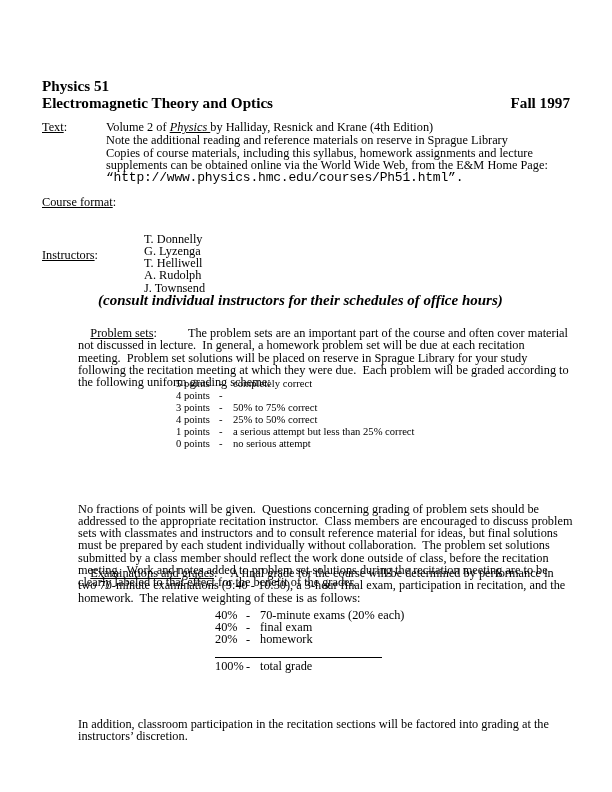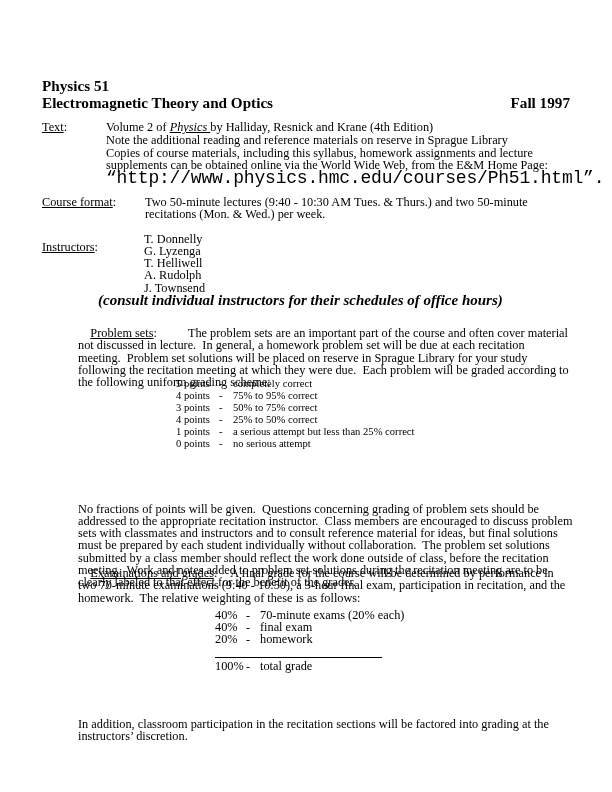--- a/index.html
+++ b/index.html
@@ -22,21 +22,21 @@
 
   .u { text-decoration:underline; }
 
   
   .row { display:flex; align-items:flex-start; }
   .lbl { flex:none; line-height:12.8px; }
   .lbl-64 { width:64px; }
   .lbl-103 { width:103px; }
 
   .txtline { line-height:12.8px; white-space:pre-wrap; }
-  .mono { font-family:"Liberation Mono","DejaVu Sans Mono",monospace; font-size:18px; letter-spacing:-0.2px; }
+  .mono { font-family:"Liberation Mono","DejaVu Sans Mono",monospace; font-size:13px; letter-spacing:-0.2px; }
 
   .cf-content { width:422px; line-height:12.2px; white-space:pre-wrap; }
 
   .names { margin-left:102px; line-height:12.15px; }
   .oh-note { margin-left:56px; margin-top:0.5px; font-style:italic; font-weight:bold; font-size:15px; line-height:12.2px; }
 
   .hang { padding-left:36px; text-indent:-36px; line-height:12.2px; white-space:pre-wrap; }
   .gap-wide { display:inline-block; width:31px; }
   .gap-narrow { display:inline-block; width:13px; }
 
@@ -69,25 +69,24 @@
       <div class="txtline"><span>Volume 2 of </span><span class="u" style="font-style:italic">Physics </span><span>by Halliday, Resnick and Krane (4th Edition)</span></div>
       <div class="txtline">Note the additional reading and reference materials on reserve in Sprague Library</div>
       <div class="txtline">Copies of course materials, including this syllabus, homework assignments and lecture</div>
       <div class="txtline">supplements can be obtained online via the World Wide Web, from the E&amp;M Home Page:</div>
       <div class="txtline mono">“http://www.physics.hmc.edu/courses/Ph51.html”.</div>
     </div>
   </div>
 
   <div class="sec row" style="top:196px">
     <div class="lbl lbl-103"><span class="u">Course format</span><span>:</span></div>
-    <div class="cf-content">Two 50-minute lectures (9:40 - 10:30 AM Tues. &amp; Thurs.) and two 50-minute recitations (Mon. &amp; Wed.) per week.</div>
   </div>
 
   <div class="sec" style="top:233px">
-    <div style="position:absolute;left:0;top:8px" class="lbl"><span class="u">Instructors</span><span>:</span></div>
+    <div style="position:absolute;left:0;top:16px" class="lbl"><span class="u">Instructors</span><span>:</span></div>
     <div class="names">
       <div>T. Donnelly</div>
       <div>G. Lyzenga</div>
       <div>T. Helliwell</div>
       <div>A. Rudolph</div>
       <div>J. Townsend</div>
     </div>
     <div class="oh-note">(consult individual instructors for their schedules of office hours)</div>
   </div>
 
@@ -97,21 +96,20 @@
 
   <div class="scheme">
     <div class="scheme-row">
         <span>5 points</span>
         <span>-</span>
         <span>completely correct</span>
       </div>
     <div class="scheme-row">
         <span>4 points</span>
         <span>-</span>
-        <span>75% to 95% correct</span>
       </div>
     <div class="scheme-row">
         <span>3 points</span>
         <span>-</span>
         <span>50% to 75% correct</span>
       </div>
     <div class="scheme-row">
         <span>4 points</span>
         <span>-</span>
         <span>25% to 50% correct</span>

